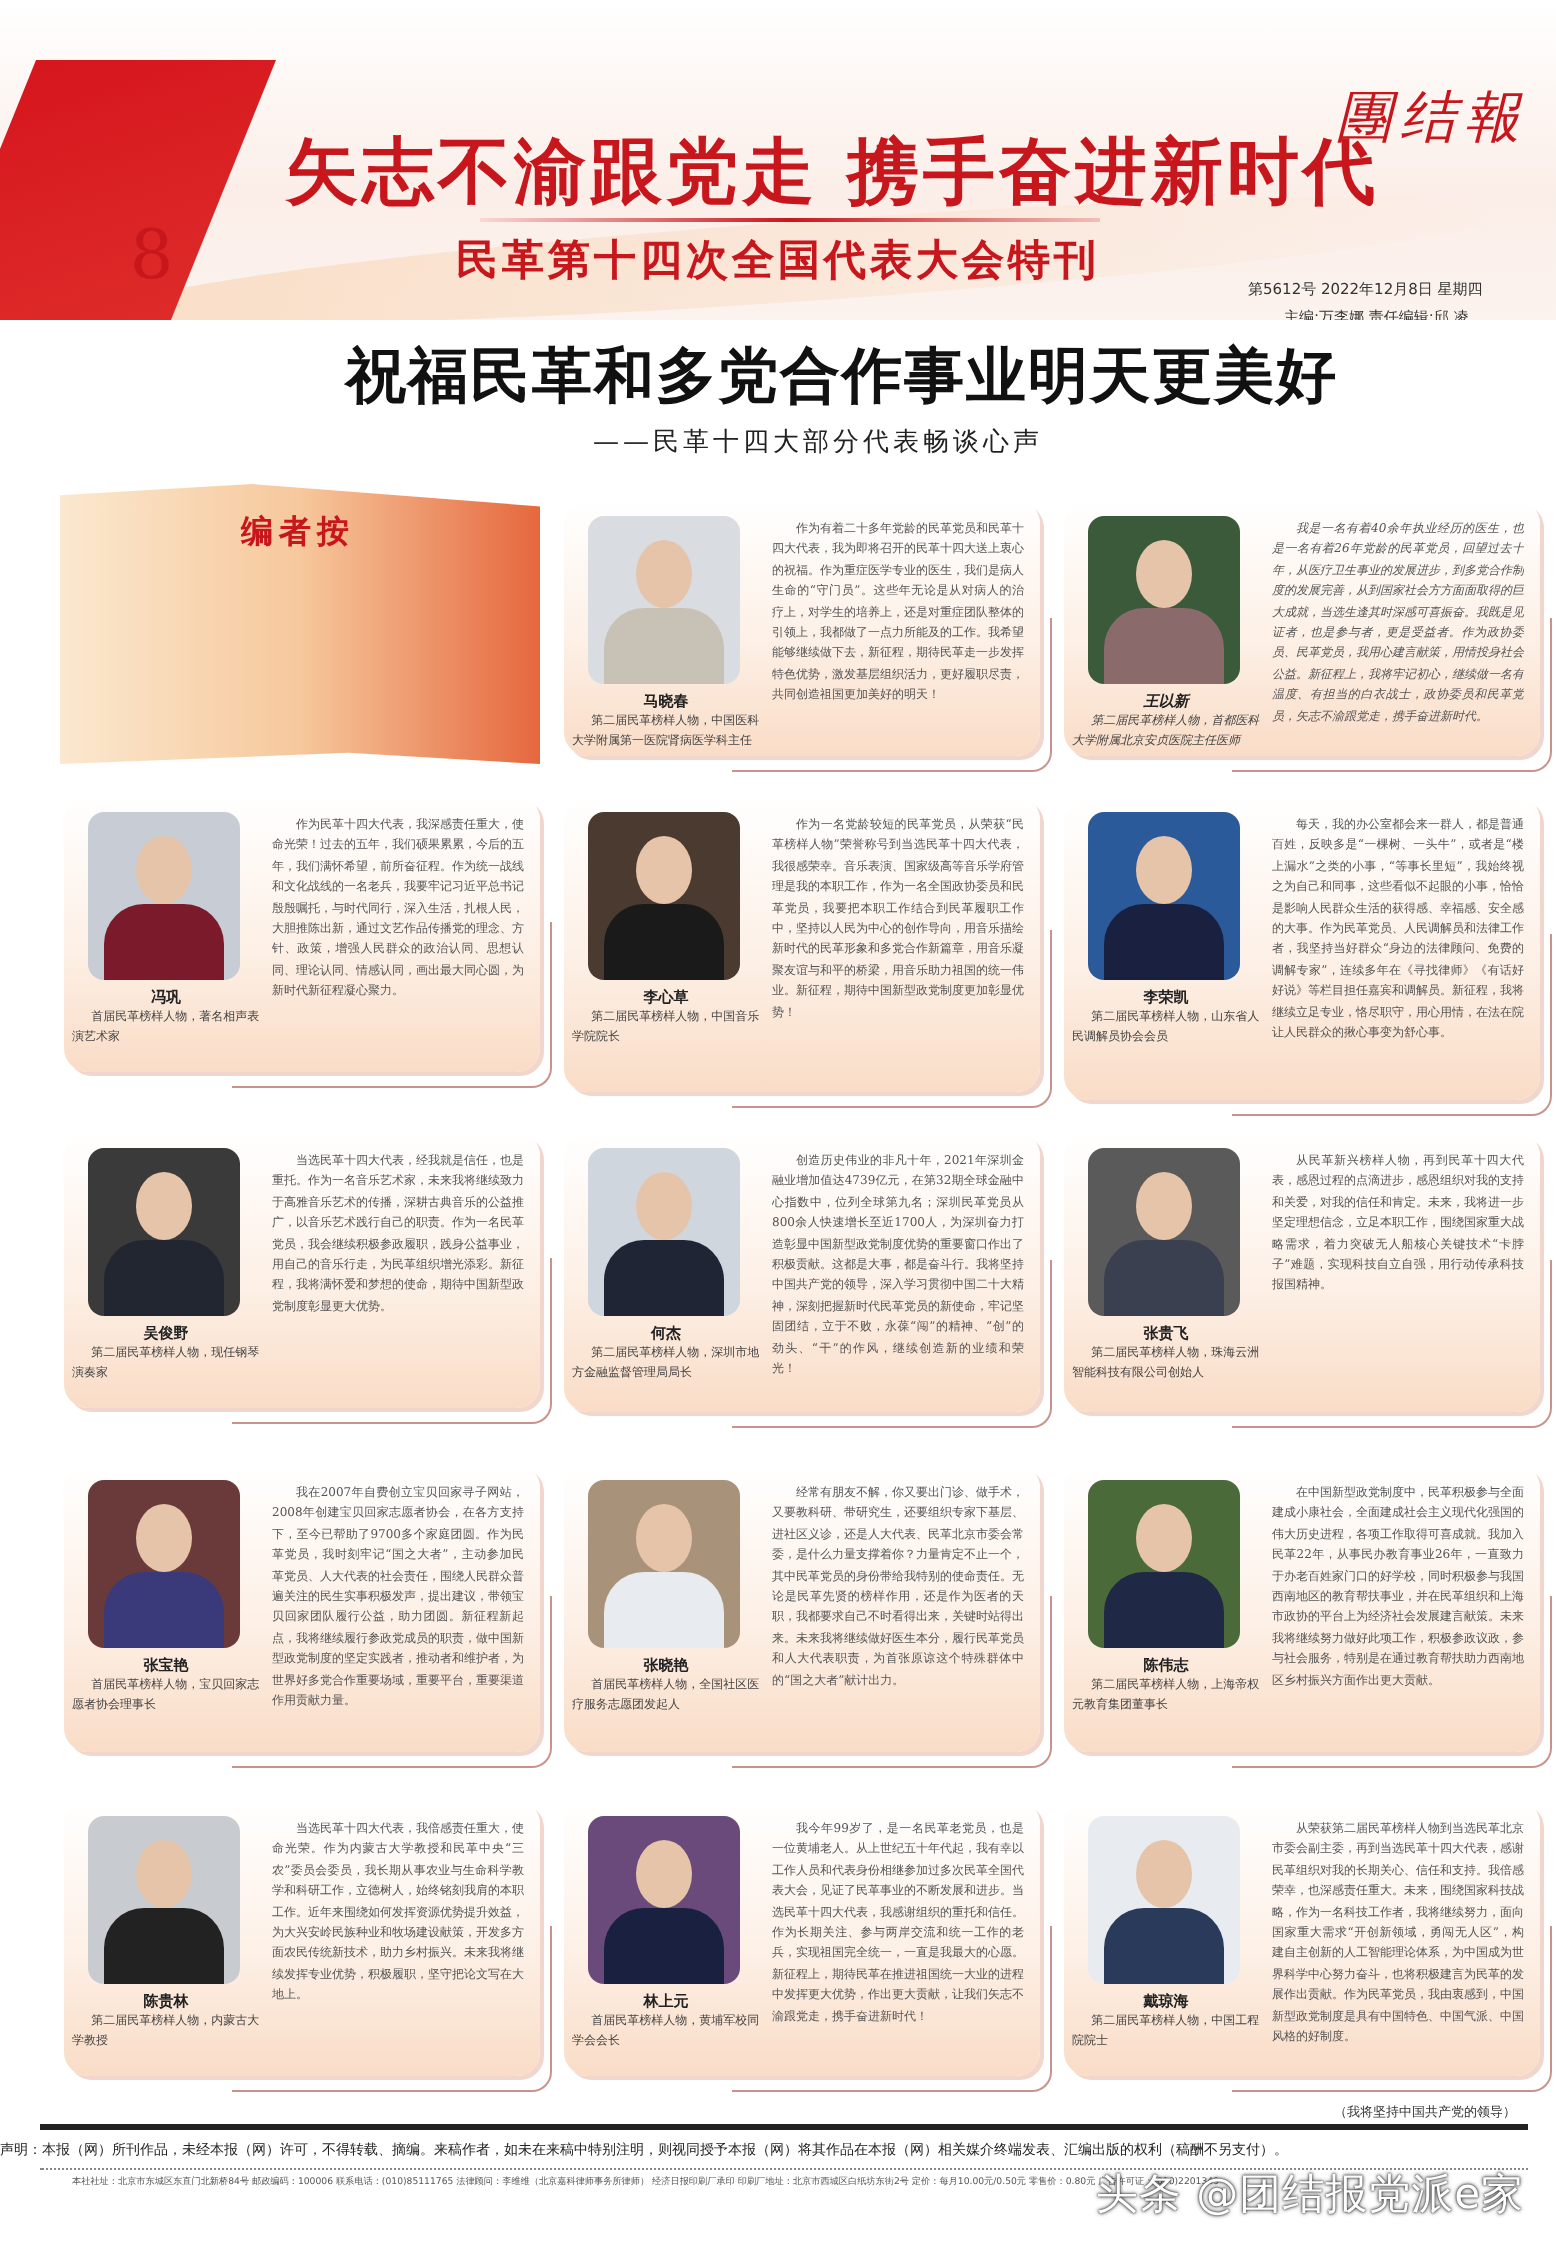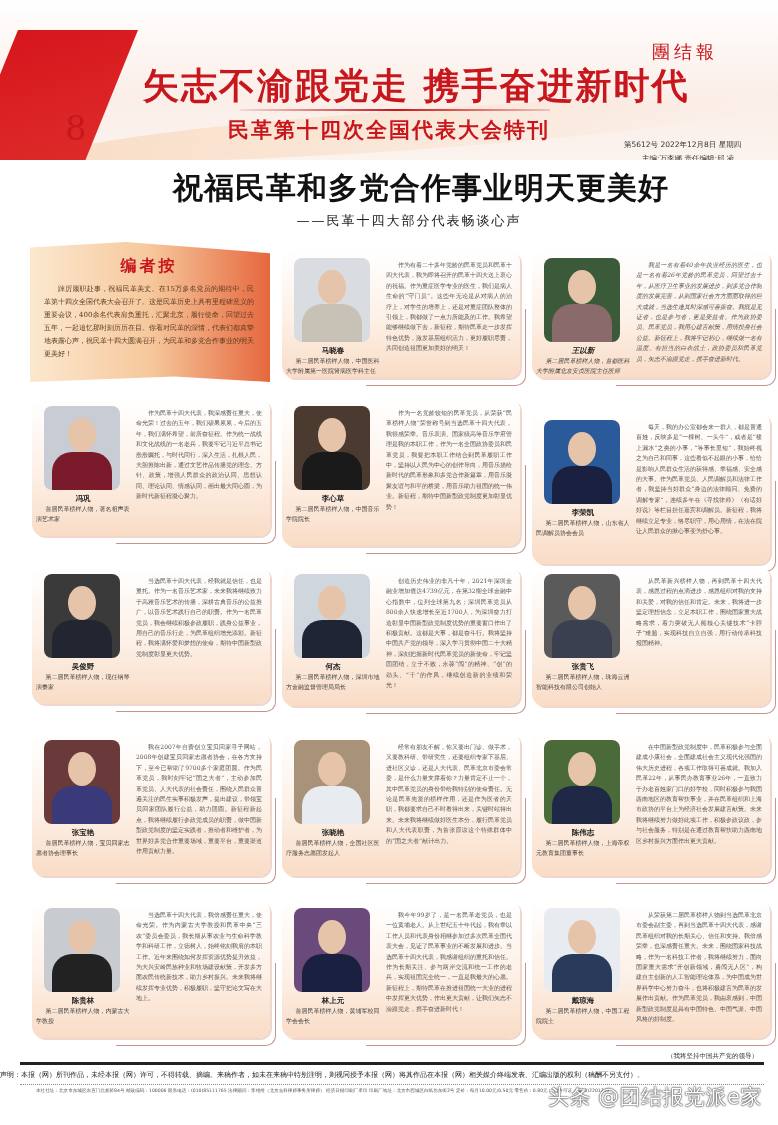--- a/index.html
+++ b/index.html
@@ -6,21 +6,21 @@
   html, body { width:778px; height:1125px; background:#ffffff; overflow:hidden; }
   body { font-family: "DejaVu Serif", "Liberation Serif", serif; color:#333; position:relative; }
 
   .masthead { position:absolute; left:0; top:0; width:778px; height:160px; background:linear-gradient(180deg,#fff 0%,#fbeee8 60%,#fbf3ee 100%); overflow:hidden; }
   .swoosh-red { position:absolute; left:18px; top:30px; width:120px; height:1100px; background:linear-gradient(160deg,#d6161d 0%,#e8463a 35%,#f7b9a0 70%,rgba(255,255,255,0) 100%); transform:skewX(-22deg); transform-origin:top left; z-index:0; }
   .swoosh-band { position:absolute; left:60px; top:110px; width:700px; height:40px; background:linear-gradient(90deg,rgba(249,220,195,0.9),rgba(255,255,255,0)); transform:rotate(-4deg); border-radius:50%; }
   .main-slogan { position:absolute; left:122px; top:62px; font-family:"DejaVu Sans","Liberation Sans",sans-serif; font-weight:bold; font-size:36px; color:#c8161d; letter-spacing:2px; z-index:2;margin-left:21px; }
   .slogan-rule { position:absolute; left:240px; top:109px; width:310px; height:2px; background:linear-gradient(90deg,rgba(200,22,29,0.1),#c8161d,rgba(200,22,29,0.2)); z-index:2; }
   .page-num { position:absolute; left:65px; top:108px; font-family:"DejaVu Serif",serif; font-size:34px; color:#c8161d; z-index:2; }
   .special-title { position:absolute; left:228px; top:116px; font-family:"DejaVu Sans","Liberation Sans",sans-serif; font-weight:bold; font-size:21px; color:#c8161d; letter-spacing:2px; z-index:2; }
-  .paper-logo { position:absolute; left:652px; top:40px; font-family:"DejaVu Serif",serif; font-size:18px; color:#c8161d; letter-spacing:4px; z-index:2; }
+  .paper-logo { position:absolute; left:668px; top:40px; font-family:"DejaVu Serif",serif; font-style:italic; font-size:28px; color:#c8161d; letter-spacing:4px; z-index:2; }
   .issue-info { position:absolute; left:624px; top:138px; font-family:"DejaVu Sans",sans-serif; font-size:7.5px; color:#333; line-height:14px; z-index:2; text-align:left; }
 
   .headline { position:absolute; left:0; top:168px; width:778px; text-align:center; font-family:"DejaVu Serif","Liberation Serif",serif; font-weight:bold; font-size:30px; color:#111; letter-spacing:1px;margin-left:32px; }
   .subheadline { position:absolute; left:0; top:212px; width:778px; text-align:center; font-family:"DejaVu Serif",serif; font-size:13px; color:#222; letter-spacing:2px; padding-left:40px; }
 
   .editor-note { position:absolute; left:30px; top:242px; width:240px; height:140px; background:linear-gradient(90deg,#fbe8cf 0%,#f6c89c 50%,#e6673e 100%); clip-path:polygon(0 4%, 40% 0, 100% 8%, 100% 100%, 60% 96%, 0 100%); padding:14px 16px 0 14px; }
   .editor-note h3 { text-align:center; font-family:"DejaVu Serif",serif; font-size:16px; color:#c8161d; font-weight:bold; letter-spacing:3px; margin-bottom:6px; }
   .editor-note p { font-size:7px; line-height:13px; color:#5a3a20; text-indent:2em; text-align:justify; }
 
   .card { position:absolute; width:238px; background:linear-gradient(180deg,#ffffff 0%,#fdf0e6 55%,#f9dcc6 100%); border-radius:12px; padding:8px 8px 8px 8px; box-shadow:2px 2px 0 #f0d6cc; }
@@ -54,21 +54,20 @@
     <div>第5612号 2022年12月8日 星期四</div>
     <div style="padding-left:18px;">主编:万李娜 责任编辑:邱 凌</div>
   </div>
 </div>
 
 <div class="headline">祝福民革和多党合作事业明天更美好</div>
 <div class="subheadline">——民革十四大部分代表畅谈心声</div>
 
 <div class="editor-note">
   <h3>编者按</h3>
-  <p>踔厉履职赴事，祝福民革美丈。在15万多名党员的期待中，民革第十四次全国代表大会召开了。这是民革历史上具有里程碑意义的重要会议，400余名代表肩负重托，汇聚北京，履行使命，回望过去五年，一起追忆那时刻历历在目。你看对民革的深情，代表们都真挚地表露心声，祝民革十四大圆满召开，为民革和多党合作事业的明天更美好！</p>
 </div>
 
 <div id="cards">
     <div class="card" style="left: 282px; top: 250px; height: 128px;">
       <div class="frame"></div>
       <div class="photo" style="background:#d9dde2">
         <div class="head"></div>
         <div class="body" style="background:#c8c2b6"></div>
       </div>
       <div class="name" style="top:96px">马晓春</div>
@@ -98,21 +97,21 @@
     <div class="card" style="left: 282px; top: 398px; height: 148px;">
       <div class="frame"></div>
       <div class="photo" style="background:#4a3a30">
         <div class="head"></div>
         <div class="body" style="background:#1a1a1a"></div>
       </div>
       <div class="name" style="top:96px">李心草</div>
       <div class="caption" style="top:106px">第二届民革榜样人物，中国音乐学院院长</div>
       <div class="quote" style="height:132px;overflow:hidden">作为一名党龄较短的民革党员，从荣获“民革榜样人物”荣誉称号到当选民革十四大代表，我很感荣幸。音乐表演、国家级高等音乐学府管理是我的本职工作，作为一名全国政协委员和民革党员，我要把本职工作结合到民革履职工作中，坚持以人民为中心的创作导向，用音乐描绘新时代的民革形象和多党合作新篇章，用音乐凝聚友谊与和平的桥梁，用音乐助力祖国的统一伟业。新征程，期待中国新型政党制度更加彰显优势！</div>
     </div>
-    <div class="card" style="left: 532px; top: 412px; height: 152px;">
+    <div class="card" style="left: 532px; top: 398px; height: 152px;">
       <div class="frame"></div>
       <div class="photo" style="background:#2a5a9a">
         <div class="head"></div>
         <div class="body" style="background:#1a2040"></div>
       </div>
       <div class="name" style="top:96px">李荣凯</div>
       <div class="caption" style="top:106px">第二届民革榜样人物，山东省人民调解员协会会员</div>
       <div class="quote" style="height:136px;overflow:hidden">每天，我的办公室都会来一群人，都是普通百姓，反映多是“一棵树、一头牛”，或者是“楼上漏水”之类的小事，“等事长里短”，我始终视之为自己和同事，这些看似不起眼的小事，恰恰是影响人民群众生活的获得感、幸福感、安全感的大事。作为民革党员、人民调解员和法律工作者，我坚持当好群众“身边的法律顾问、免费的调解专家”，连续多年在《寻找律师》《有话好好说》等栏目担任嘉宾和调解员。新征程，我将继续立足专业，恪尽职守，用心用情，在法在院让人民群众的揪心事变为舒心事。</div>
     </div>
     <div class="card" style="left: 32px; top: 566px; height: 138px;">

